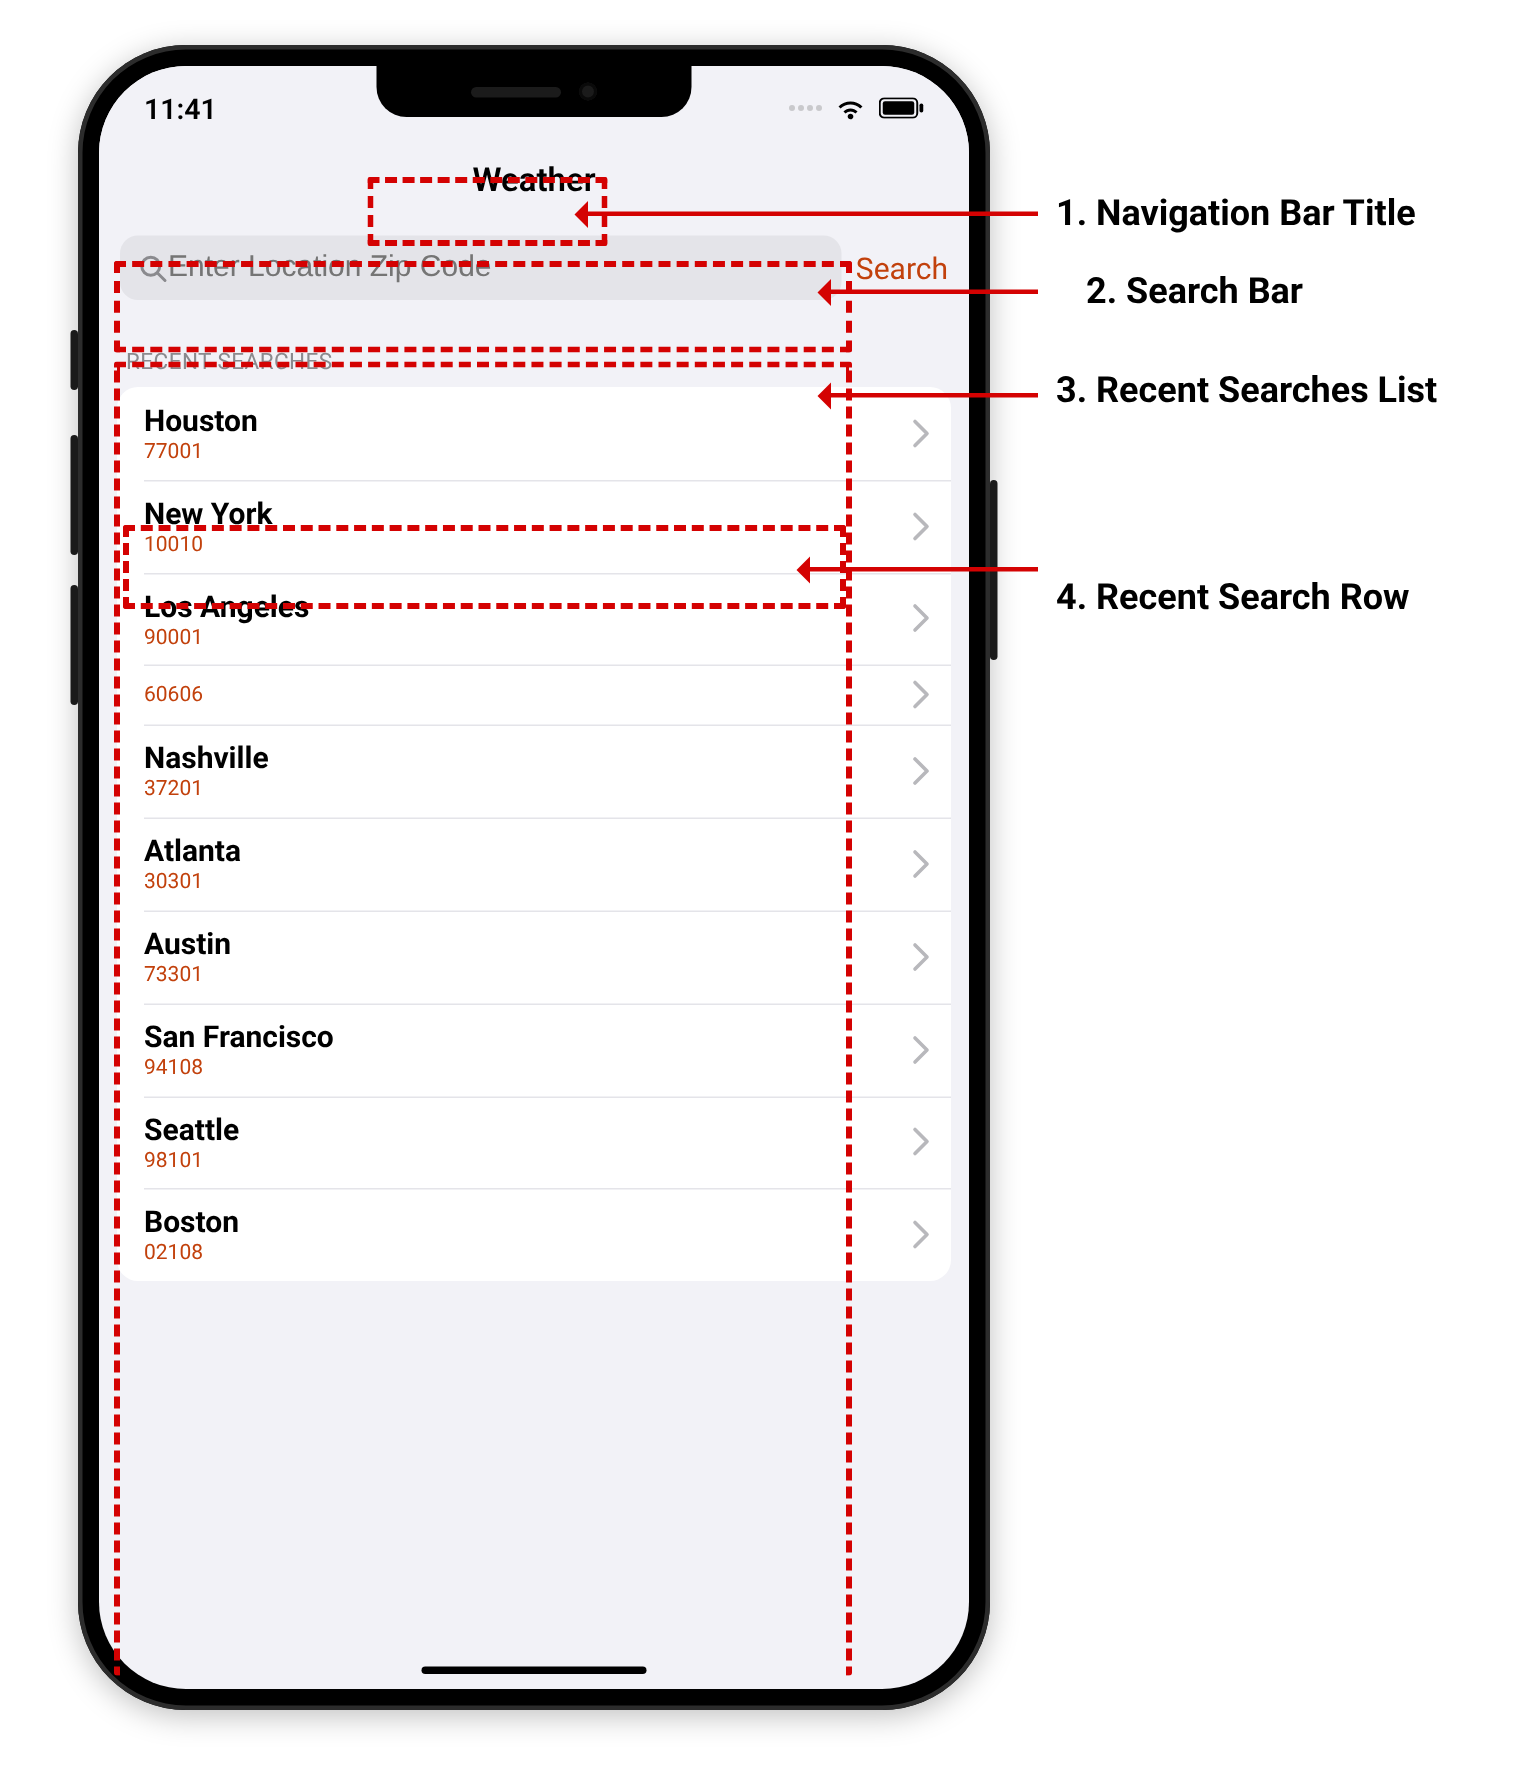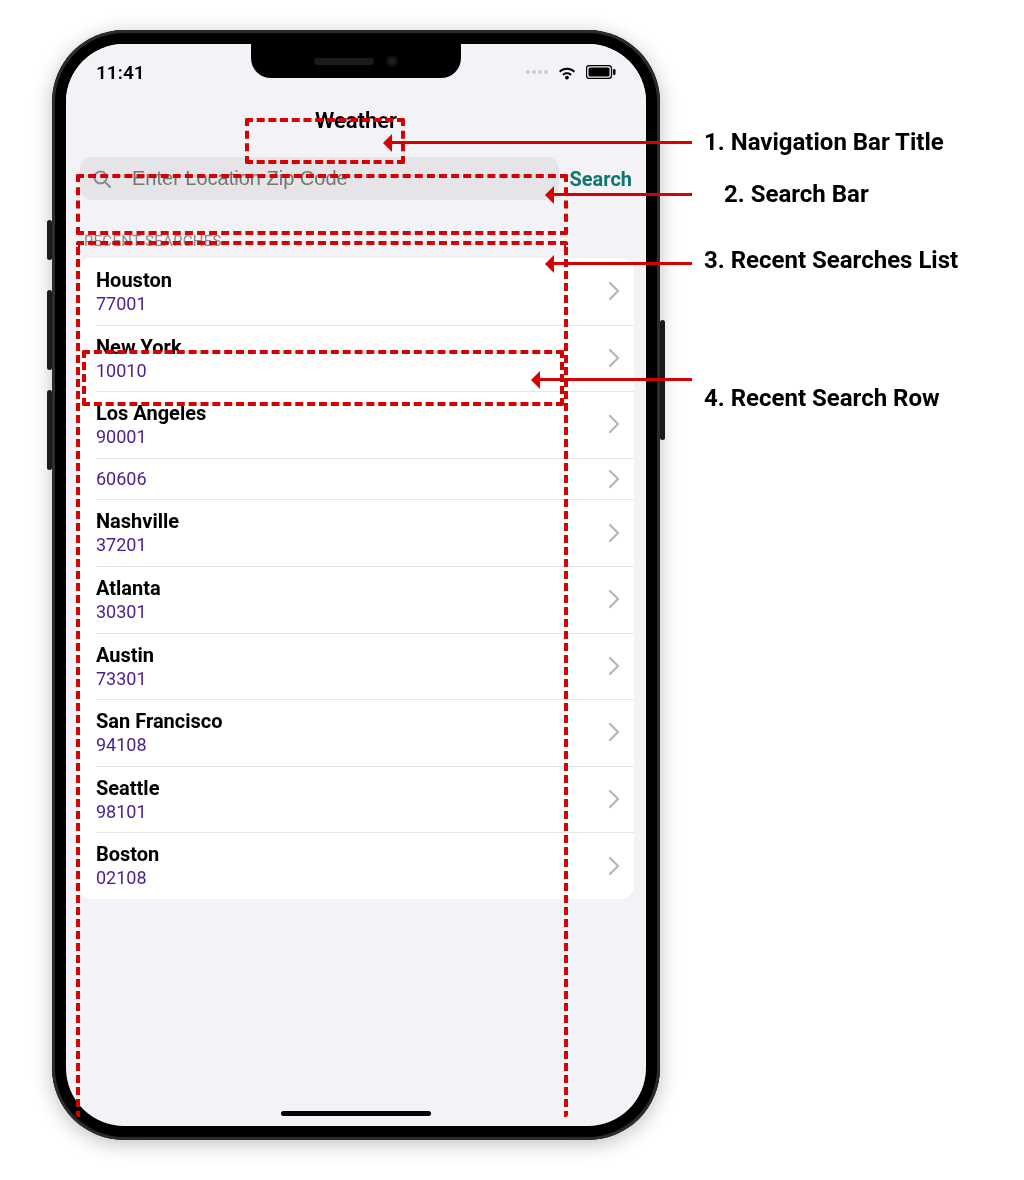--- a/index.html
+++ b/index.html
@@ -91,35 +91,35 @@
     gap:10px;
     background:#f2f2f7;
   }
   .search-field {
     flex:1;
     display:flex;
     align-items:center;
     background:#e4e4e9;
     border-radius:12px;
     padding: 10px 12px;
-    gap:20px;
+    gap:0;
   }
   .search-field .mag svg { display:block; }
   .search-input {
     border:none;
     outline:none;
     background:transparent;
     font-size:20px;
     color:#8a8a8e;
     flex:1;
   }
   .search-btn {
-    color:#0f766e;
+    color:#c2410c;
     font-size:20px;
-    font-weight:700;
+    font-weight:400;
     text-align:center;
   }
 
   .section-header {
     padding: 18px 18px 8px;
     font-size:15px;
     color:#8a8a8e;
     letter-spacing:0.3px;
   }
 
@@ -136,21 +136,21 @@
     position:relative;
   }
   .row + .row::before {
     content:"";
     position:absolute;
     left:18px; right:0; top:0;
     height:1px; background:#e4e4e9;
   }
   .row .txt { flex:1; }
   .row .city { font-size:20px; font-weight:700; color:#000; line-height:1.25; }
-  .row .zip  { font-size:18px; color:#4c1d95; line-height:1.2; }
+  .row .zip  { font-size:14px; color:#c2410c; line-height:1.2; }
   .row .chev svg { display:block; }
 
   
   .anno-box {
     position:absolute;
     border: 4px dashed #d40202;
     border-radius:2px;
     pointer-events:none;
   }
   .anno-label {

